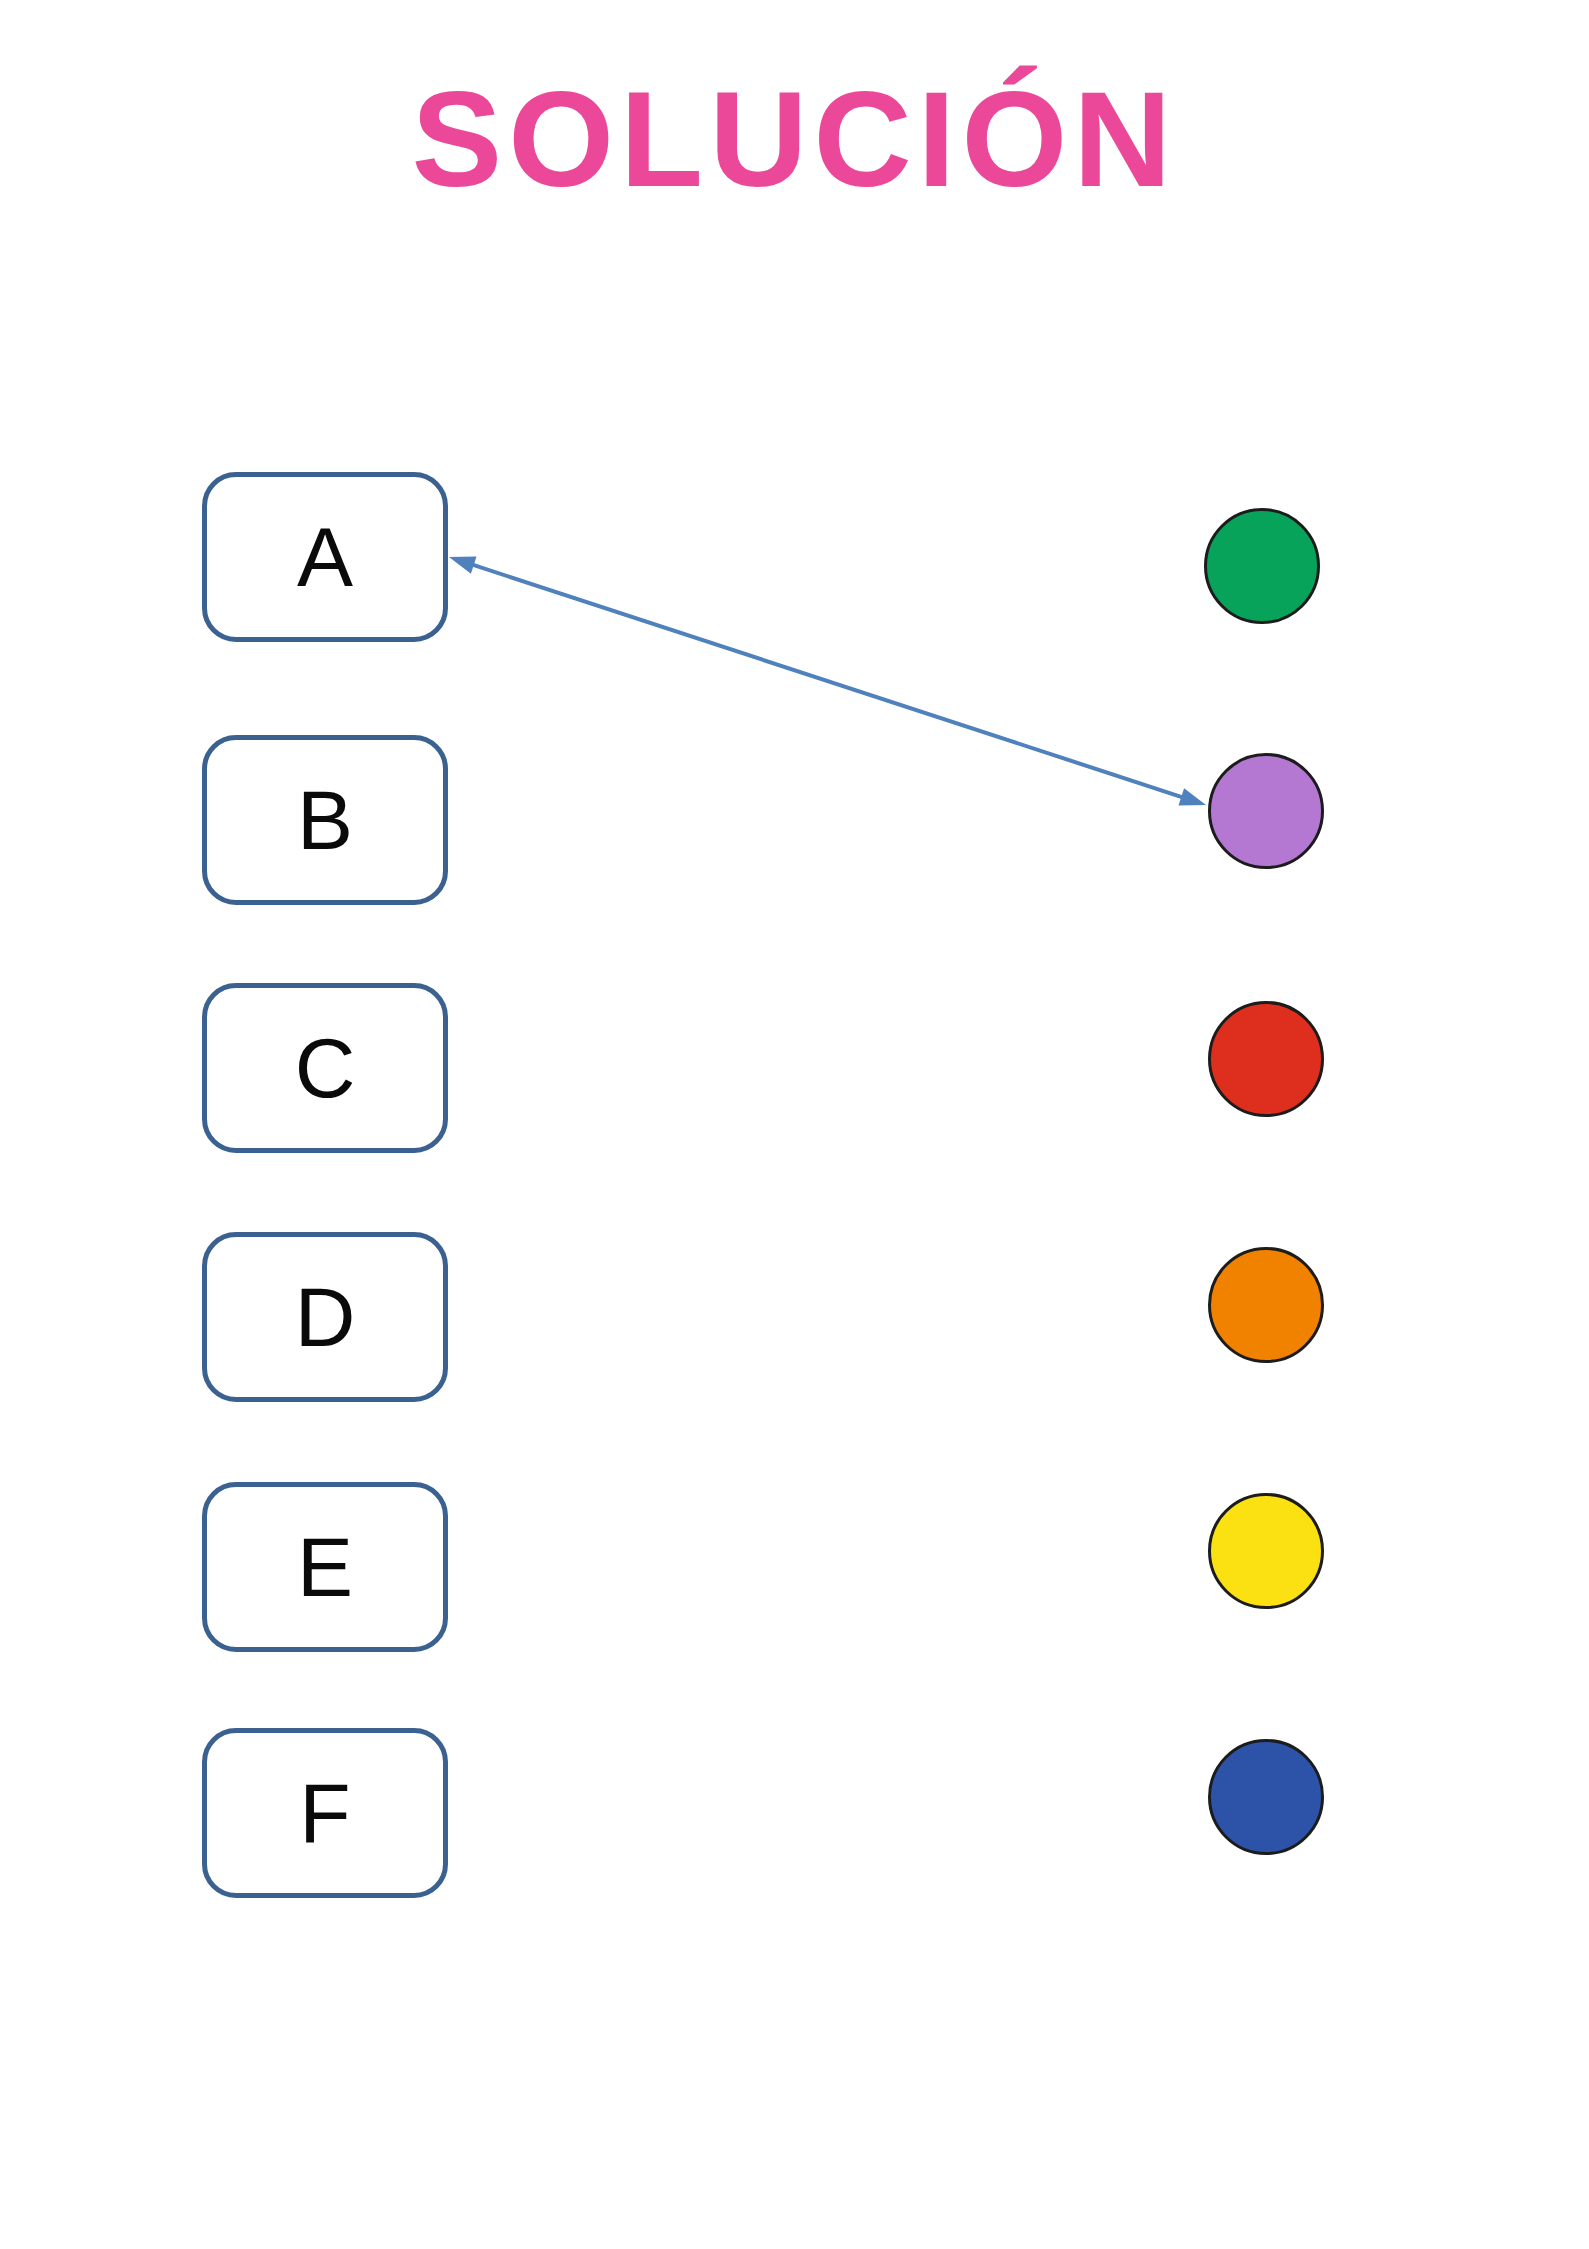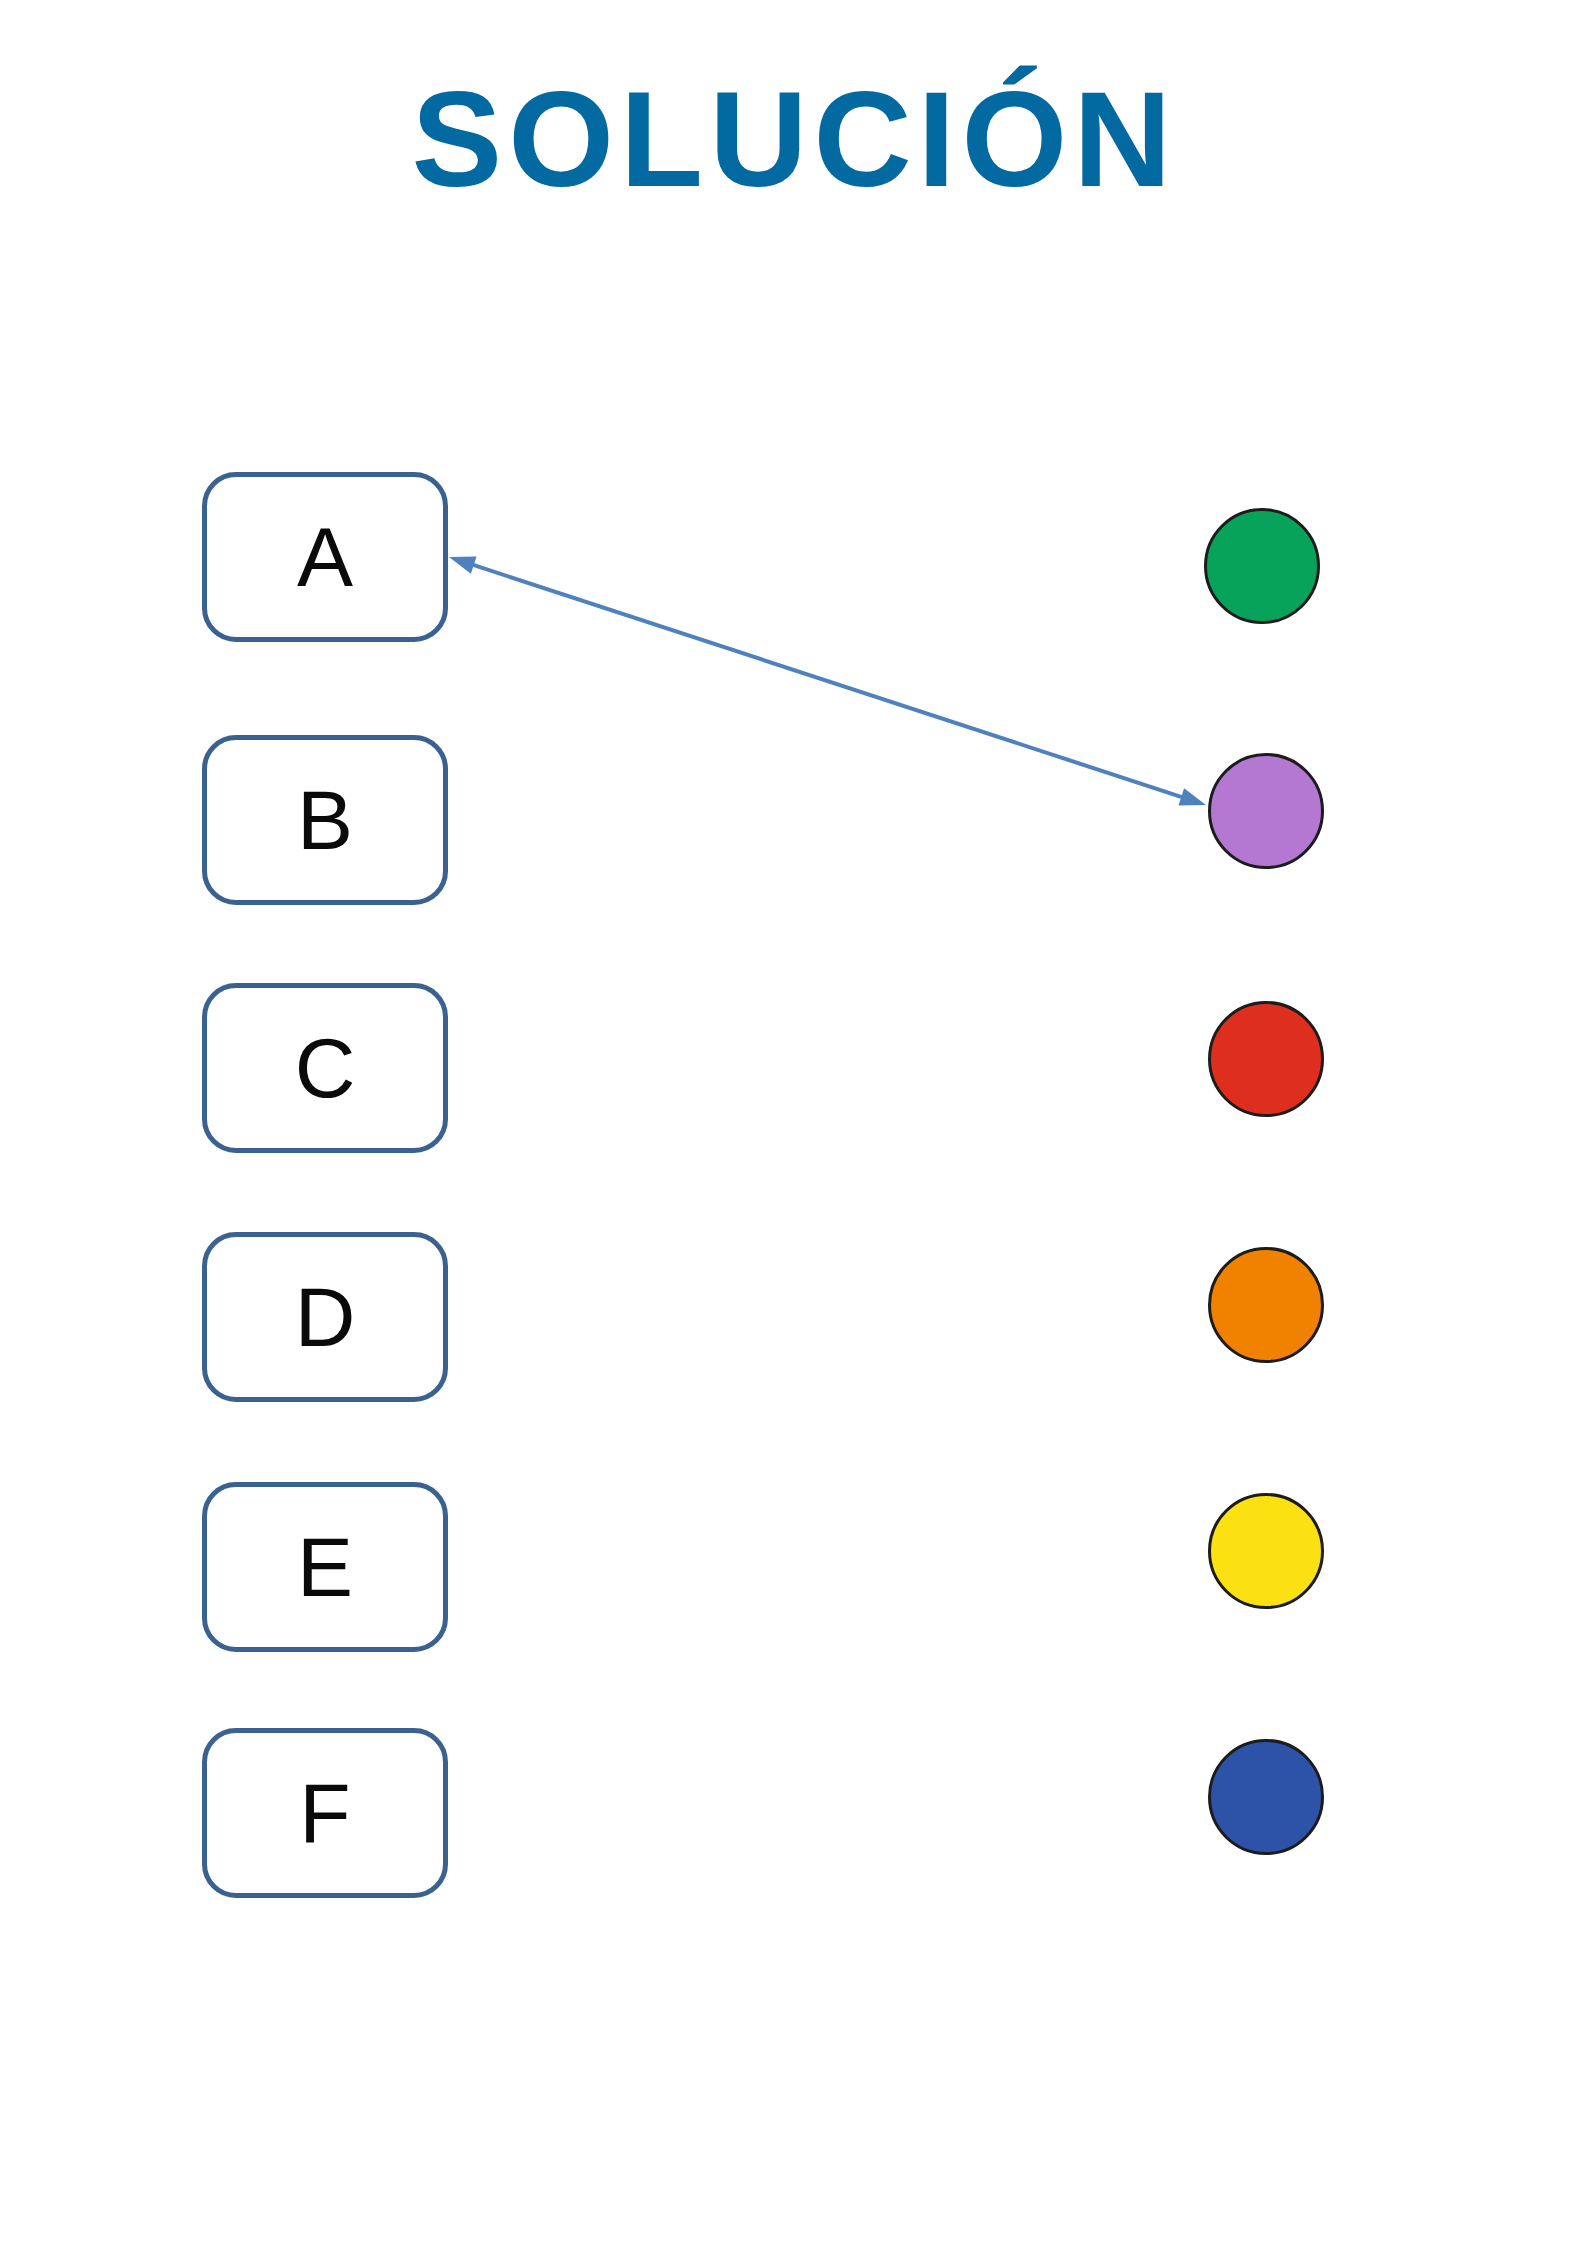--- a/index.html
+++ b/index.html
@@ -70,21 +70,21 @@
     left: 0; top: 0;
     width: 1589px; height: 2249px;
     pointer-events: none;
   }
 </style>
 </head>
 <body>
 
 <div class="page">
 
-  <div class="title" style="color: #0369a1;">SOLUCIÓN</div>
+  <div class="title" style="color: #ec4899;">SOLUCIÓN</div>
 
   <div class="box box-a" style="border-color: rgb(58, 97, 143);">
     <span class="box-label">A</span>
   </div>
   <div class="box box-b" style="border-color: rgb(58, 97, 143);">
     <span class="box-label">B</span>
   </div>
   <div class="box box-c" style="border-color: rgb(58, 97, 143);">
     <span class="box-label">C</span>
   </div>

